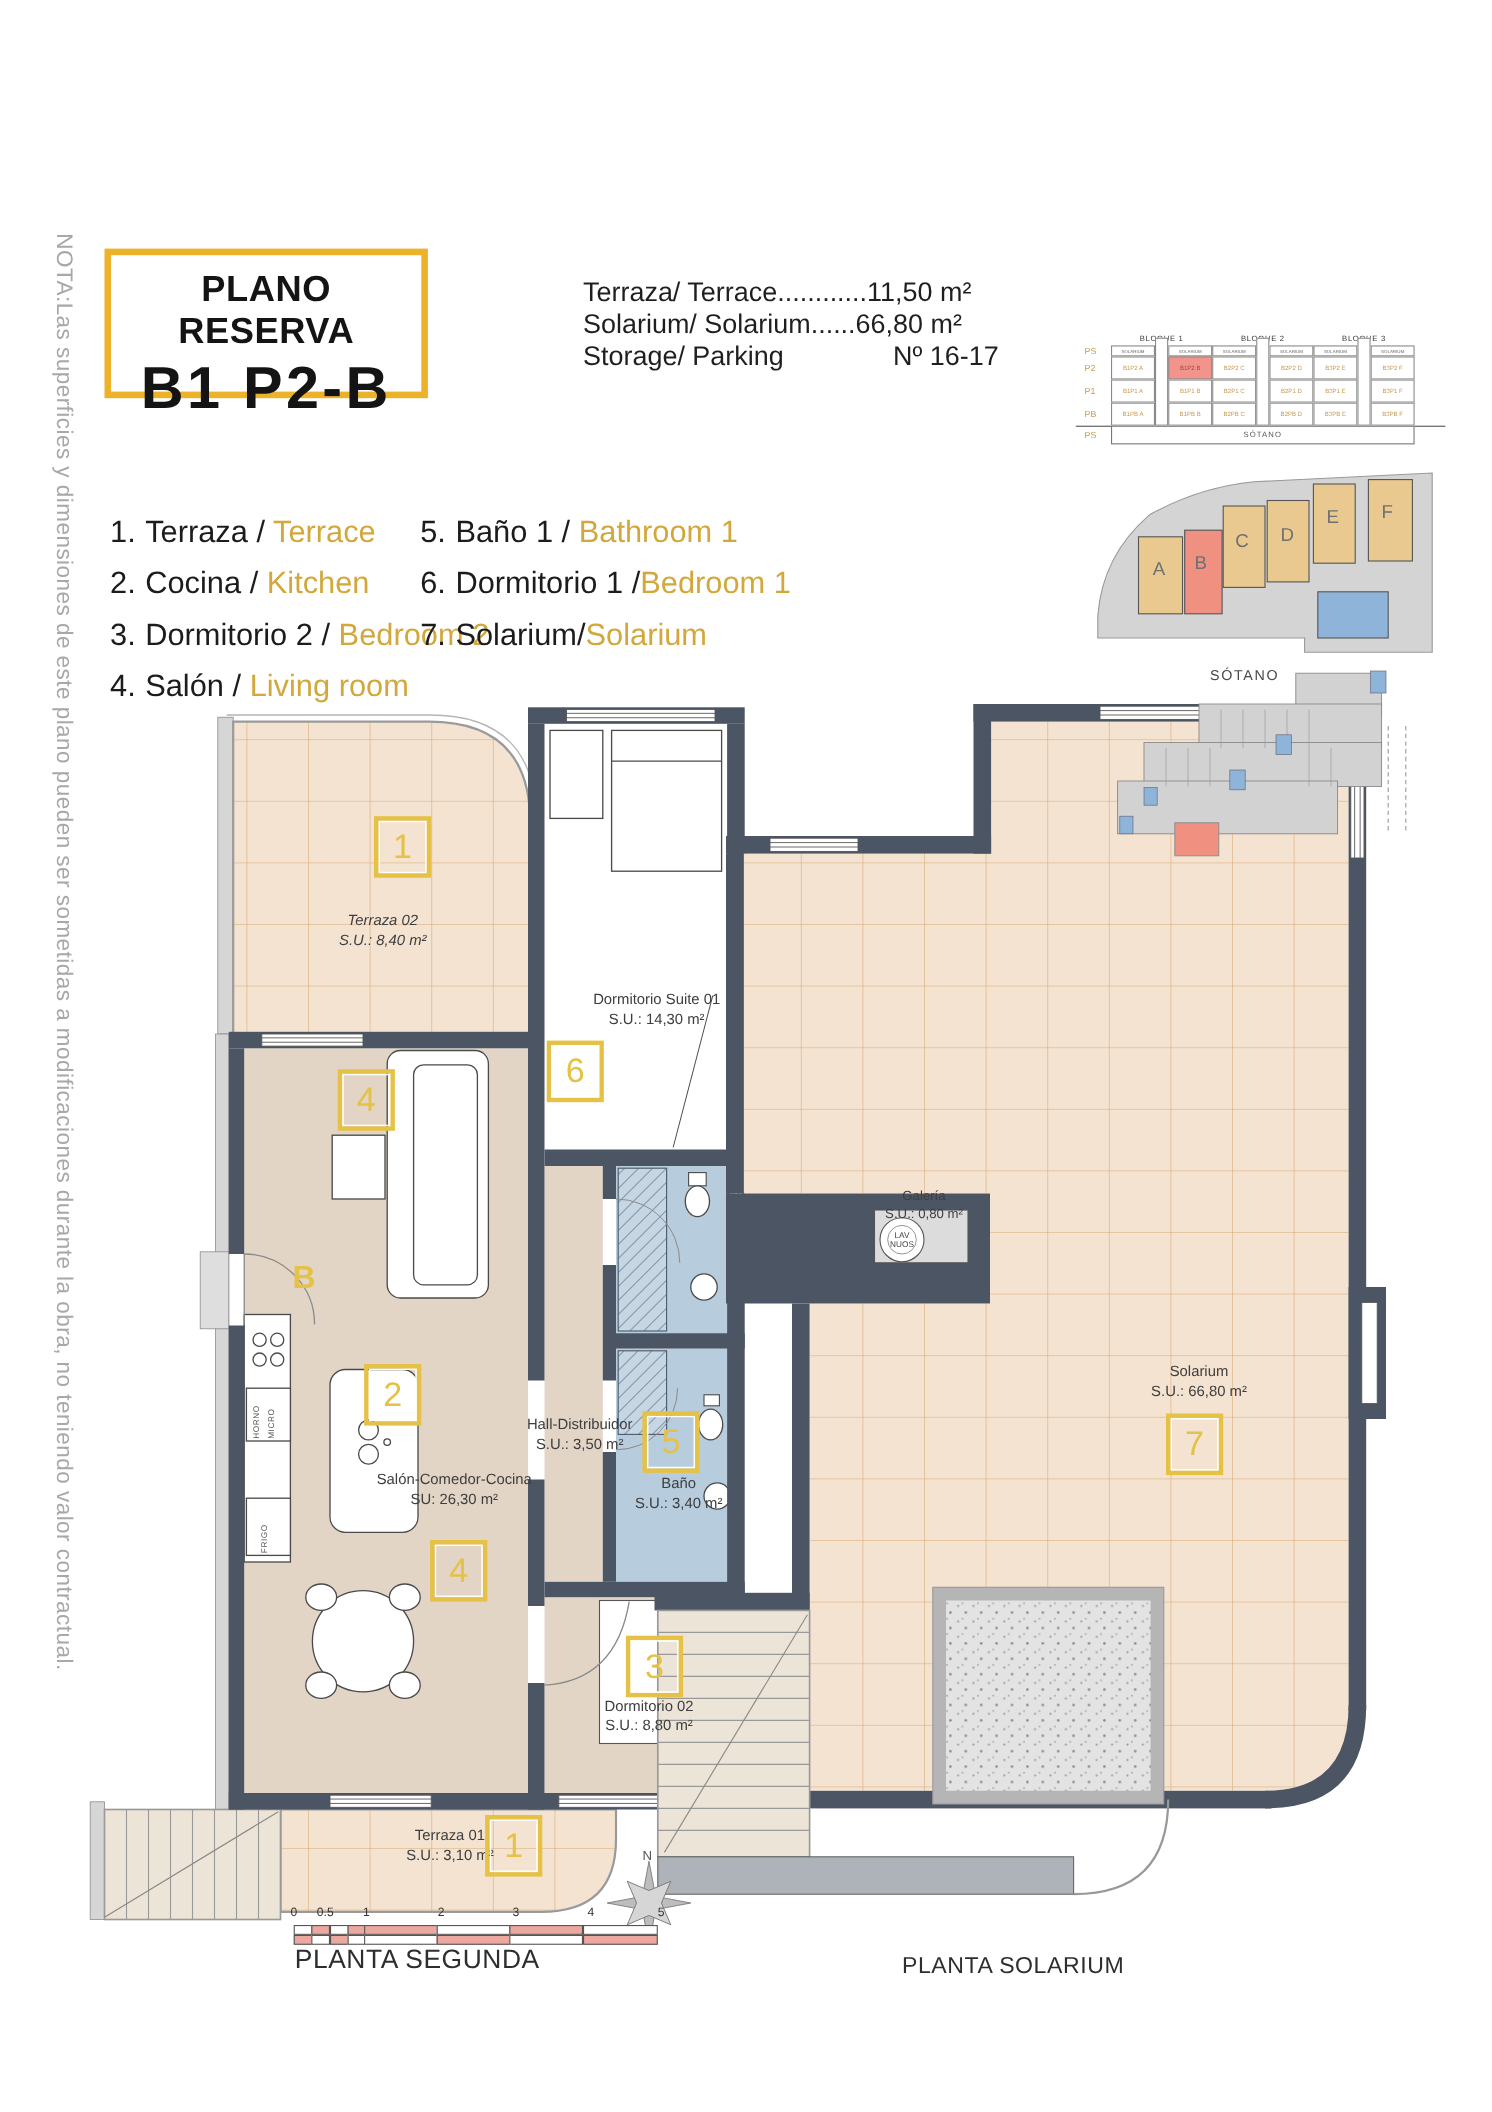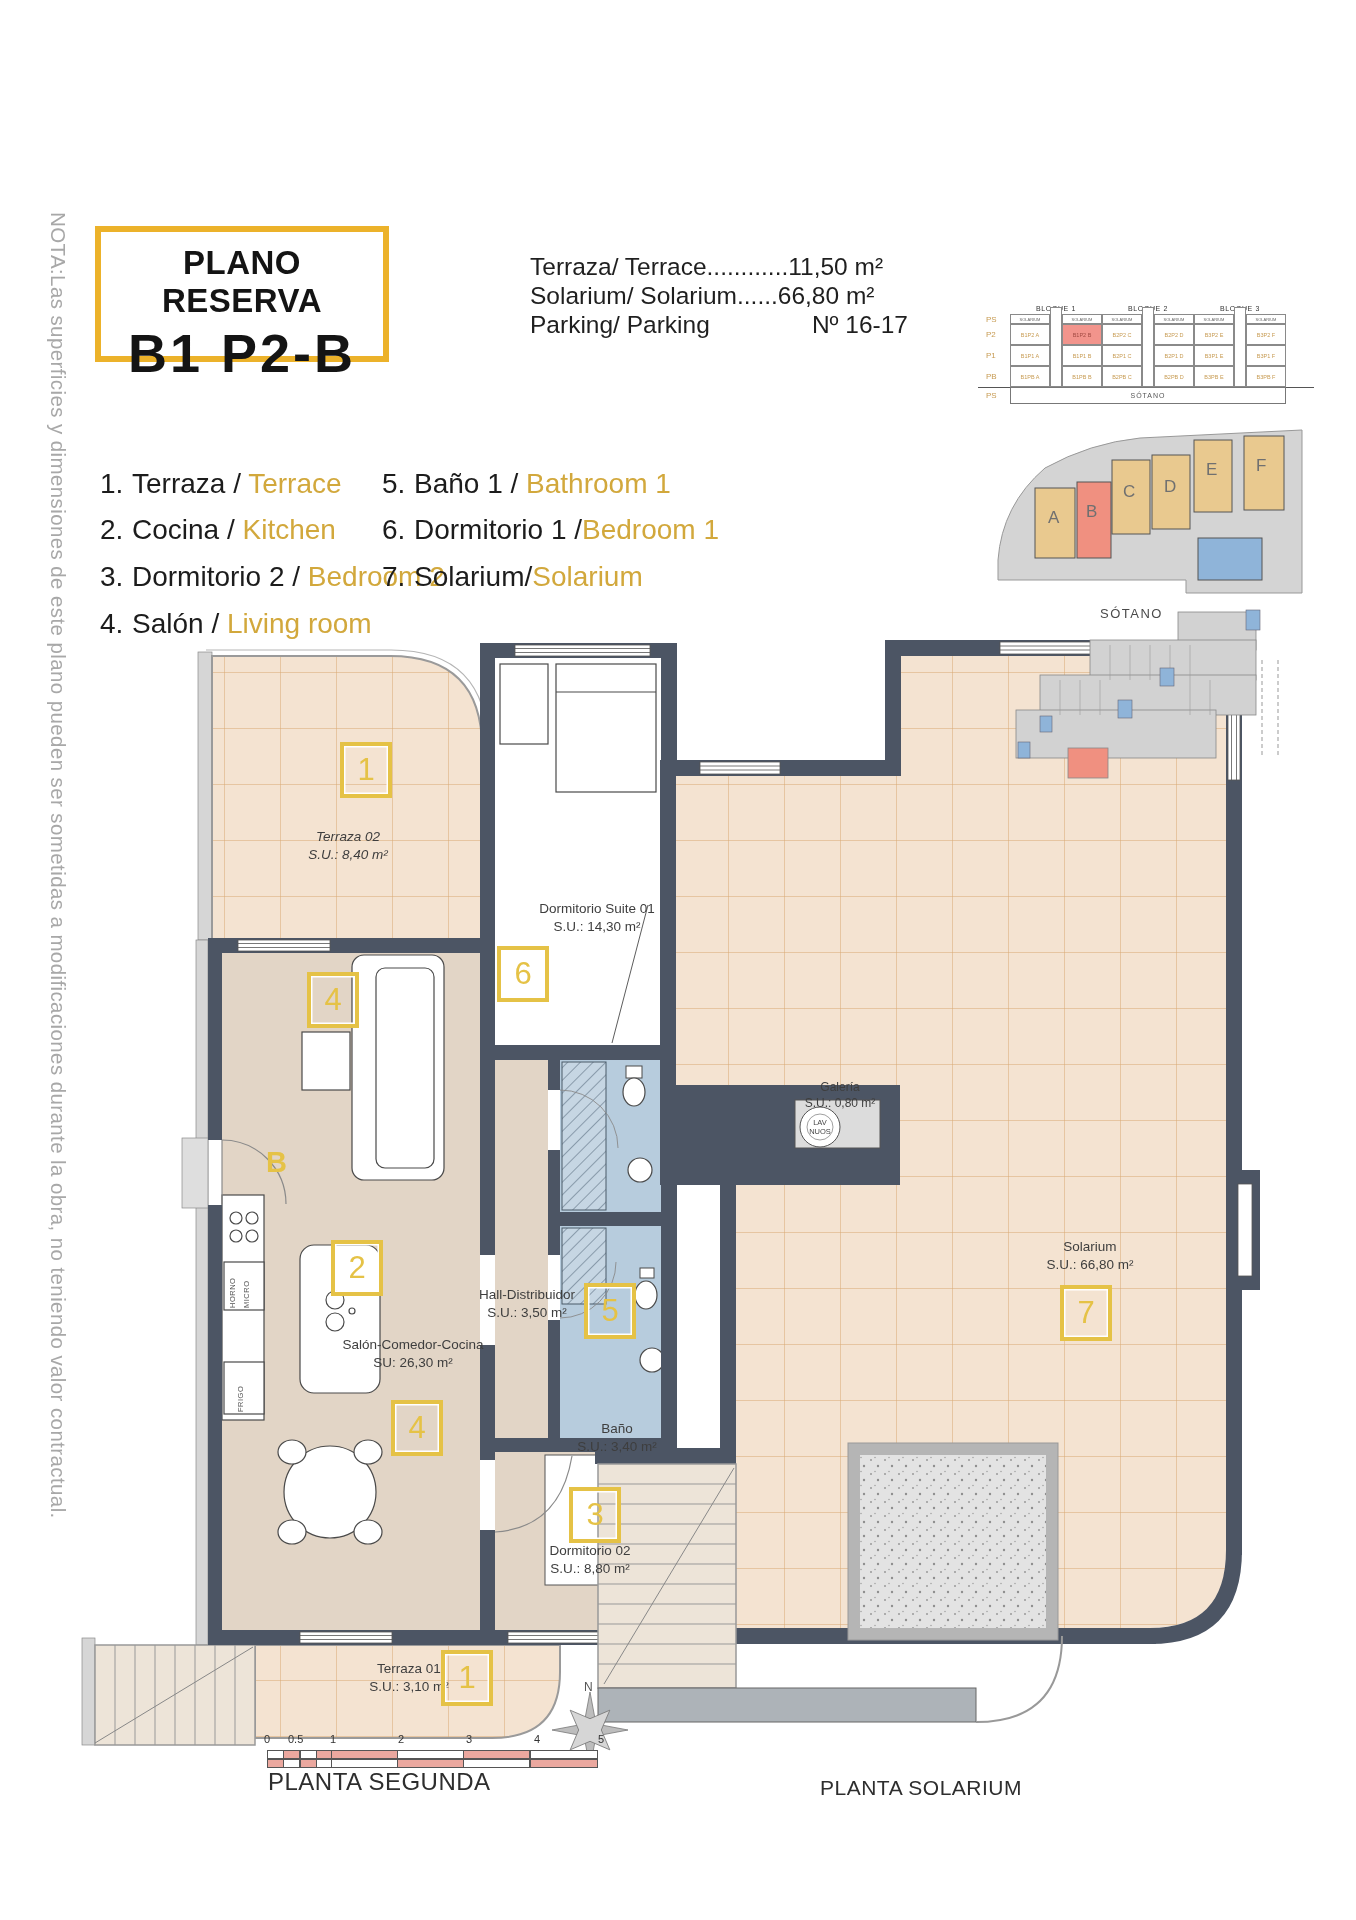--- a/index.html
+++ b/index.html
@@ -281,21 +281,21 @@
     <div class="t2">B1 P2-B</div>
   </div>
 
   <div class="sum-row" style="top:253px;">
     <span>Terraza/ Terrace</span><span>............</span><span>11,50 m²</span>
   </div>
   <div class="sum-row" style="top:282px;">
     <span>Solarium/ Solarium</span><span>......</span><span>66,80 m²</span>
   </div>
   <div class="sum-row spread" style="top:311px;">
-    <span>Parking/ Parking</span>
+    <span>Storage/ Parking</span>
       <span>Nº 16-17</span>
   </div>
 
   <div class="legend-row" style="left:100px;top:468px;">
     <span class="num">1.</span><span class="es">Terraza / </span><span class="en">Terrace</span>
   </div>
   <div class="legend-row" style="left:100px;top:514px;">
     <span class="num">2.</span><span class="es">Cocina / </span><span class="en">Kitchen</span>
   </div>
   <div class="legend-row" style="left:100px;top:561px;">
@@ -379,21 +379,21 @@
     <div>S.U.: 14,30 m²</div>
   </div>
   <div class="rlabel" style="left:527px;top:1286px;">
     <div>Hall-Distribuidor</div>
     <div>S.U.: 3,50 m²</div>
   </div>
   <div class="rlabel" style="left:413px;top:1336px;">
     <div>Salón-Comedor-Cocina</div>
     <div>SU: 26,30 m²</div>
   </div>
-  <div class="rlabel" style="left:617px;top:1420px;">
+  <div class="rlabel" style="left:617px;top:1340px;">
     <div>Baño</div>
     <div>S.U.: 3,40 m²</div>
   </div>
   <div class="rlabel" style="left:590px;top:1542px;">
     <div>Dormitorio 02</div>
     <div>S.U.: 8,80 m²</div>
   </div>
   <div class="rlabel" style="left:409px;top:1660px;">
     <div>Terraza 01</div>
     <div>S.U.: 3,10 m²</div>

